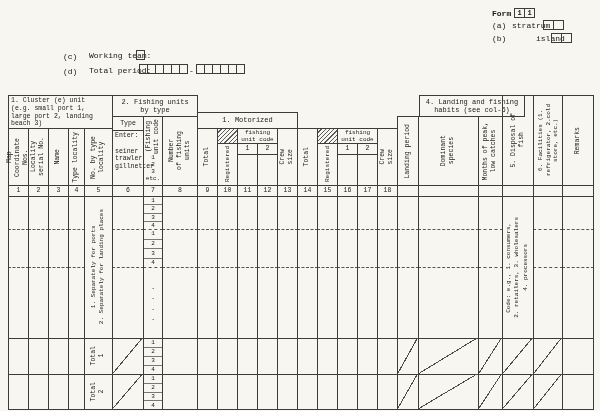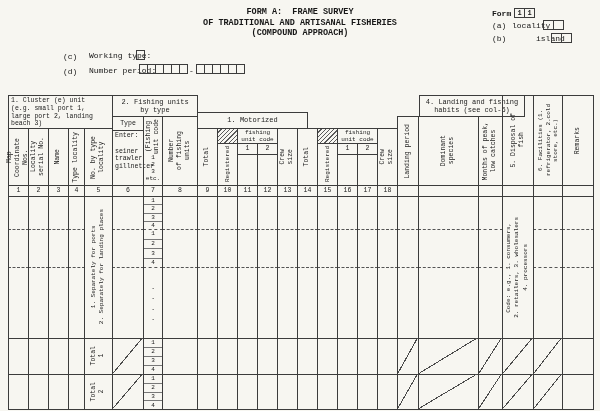--- a/index.html
+++ b/index.html
@@ -42,49 +42,46 @@
   .rA{top:196px;height:34px;border-top:none}.rB{top:229px;height:39px;border-top:none}
   .rC{top:267px;height:72px;border-top:none}
   .rT1{top:338px;height:37px;border-top:none}.rT2{top:374px;height:36px;border-top:none}
   .rBody{top:196px;height:143px;border-top:none}
 </style>
 </head>
 <body>
 
 <div class="page">
 
-  <div class="title"><span>FORM A:  FRAME SURVEY</span>
-<span>OF TRADITIONAL AND ARTISANAL FISHERIES</span>
-<span>(COMPOUND APPROACH)</span></div>
 
   <div class="lbl u" style="left:492px;top:9px;font-weight:bold">Form</div>
   <div class="boxrow" style="left:514px;top:8px">
     <div class="box wbox">1</div>
     <div class="box wbox">1</div>
   </div>
   <div class="lbl" style="left:492px;top:21px">(a)</div>
-  <div class="lbl" style="left:512px;top:21px">locality</div>
+  <div class="lbl" style="left:512px;top:21px">stratrum</div>
   <div class="boxrow" style="left:543px;top:20px">
     <div class="box wbox"></div>
     <div class="box wbox"></div>
   </div>
   <div class="lbl" style="left:492px;top:34px">(b)</div>
   <div class="lbl" style="left:536px;top:34px">island</div>
   <div class="boxrow" style="left:551px;top:33px">
     <div class="box wbox"></div>
     <div class="box wbox"></div>
   </div>
 
   <div class="lbl" style="left:63px;top:52px">(c)</div>
-  <div class="lbl" style="left:89px;top:51px">Working type:</div>
+  <div class="lbl" style="left:89px;top:51px">Working team:</div>
   <div class="boxrow" style="left:136px;top:50px">
     <div class="box"></div>
   </div>
   <div class="lbl" style="left:63px;top:67px">(d)</div>
-  <div class="lbl" style="left:89px;top:66px">Number period:</div>
+  <div class="lbl" style="left:89px;top:66px">Total period:</div>
   <div class="boxrow" style="left:139px;top:64px">
     <div class="box"></div>
       <div class="box"></div>
       <div class="box"></div>
       <div class="box"></div>
       <div class="box"></div>
       <div class="box"></div>
   </div>
   <div class="lbl" style="left:189px;top:66px">-</div>
   <div class="boxrow" style="left:196px;top:64px">
@@ -97,21 +94,21 @@
   </div>
 
   <div class="c tl" style="left:8px;top:95px;width:105px;height:34px">1. Cluster (e) unit
 (e.g. small port 1,
 large port 2, landing
 beach 3)</div>
   <div class="c f7" style="left:112px;top:95px;width:86px;height:22px">2. Fishing units
 by type</div>
   <div class="c f7" style="left:419px;top:95px;width:106px;height:22px">4. Landing and fishing
 habits (see col-6)</div>
-  <div class="c f7" style="left:197px;top:112px;width:111px;height:17px">1. Motorized</div>
+  <div class="c f7" style="left:197px;top:112px;width:101px;height:17px">1. Motorized</div>
 
   <div class="c cx1 rHdr"><span class="v">Map
 Coordinate Nos.</span></div>
   <div class="c cx2 rHdr"><span class="v">Locality
 serial No.</span></div>
   <div class="c cx3 rHdr"><span class="v">Name</span></div>
   <div class="c cx4 rHdr"><span class="v">Type locality</span></div>
   <div class="c cx5 rHdr"><span class="v">No. by type
 locality</span></div>
 

